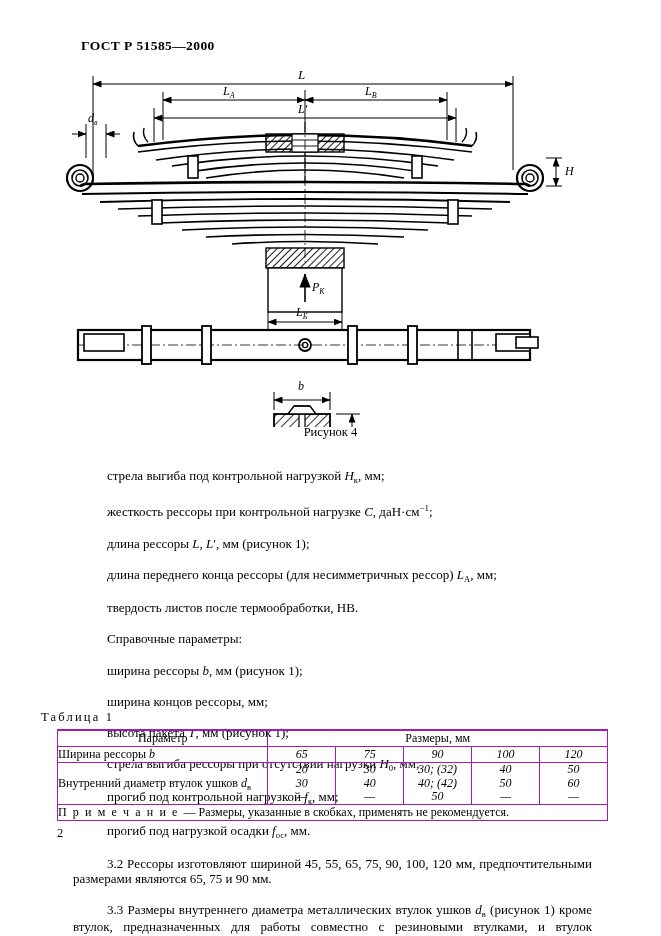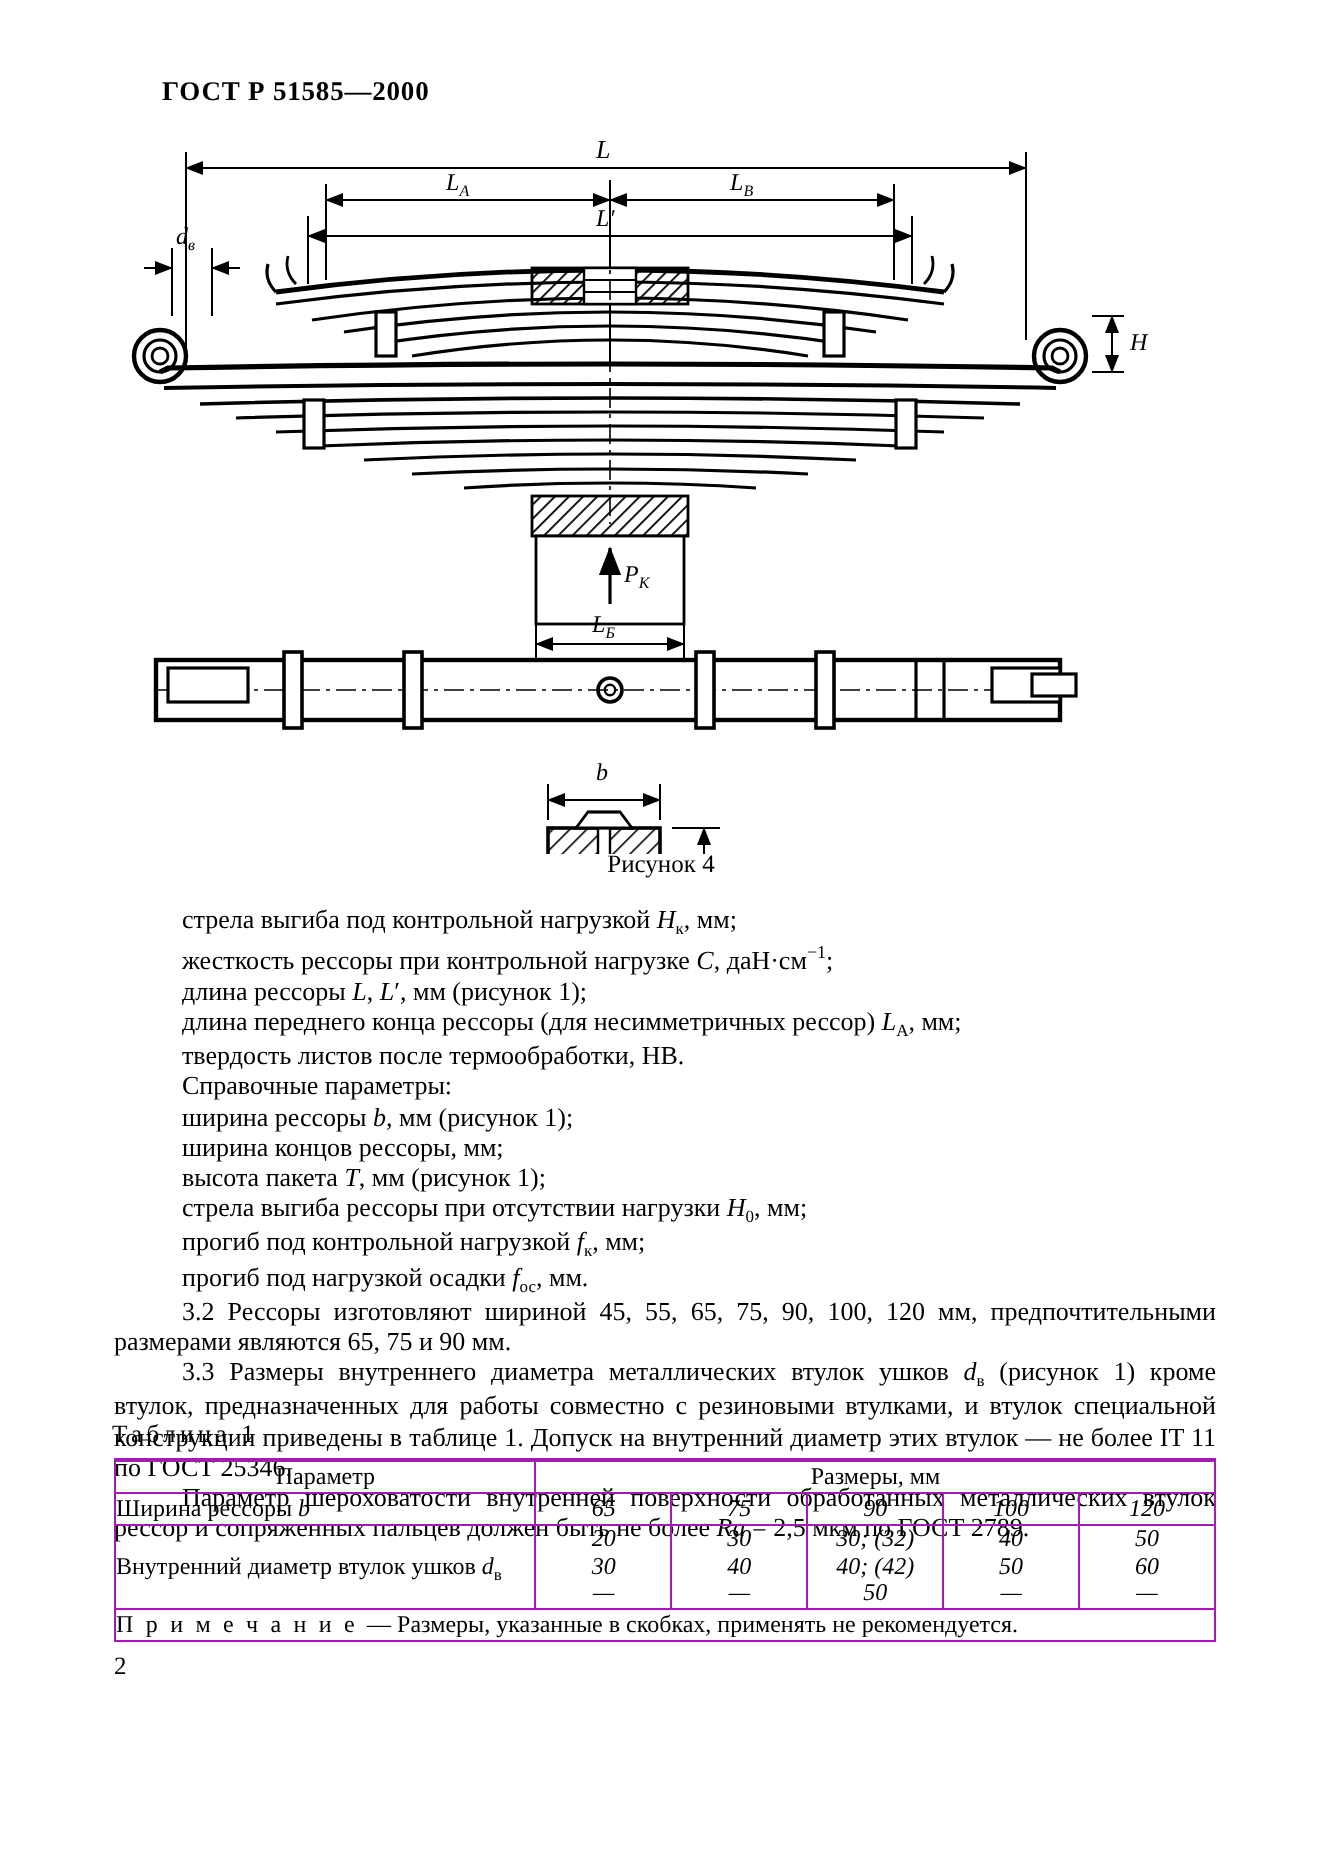--- a/index.html
+++ b/index.html
@@ -46,29 +46,29 @@
   
   .body {
     position: absolute;
     left: 57px;
     top: 452px;
     width: 551px;
     font-size: 13px;
     line-height: 15.2px;
     text-align: justify;
   }
-  .body p { margin: 0; }
+  .body p { margin: 16px; }
   .ind { text-indent: 34px; }
   .lst { text-indent: 34px; }
   i { font-style: italic; }
   sub { font-size: 8.5px; vertical-align: baseline; position: relative; top: 3px; }
   
   .tbl-title {
     position: absolute;
-    left: 56px;
+    left: 41px;
     top: 710px;
     font-size: 12.5px;
     letter-spacing: 2.2px;
   }
   table.t1 {
     position: absolute;
     left: 57px;
     top: 729px;
     width: 551px;
     border-collapse: collapse;

